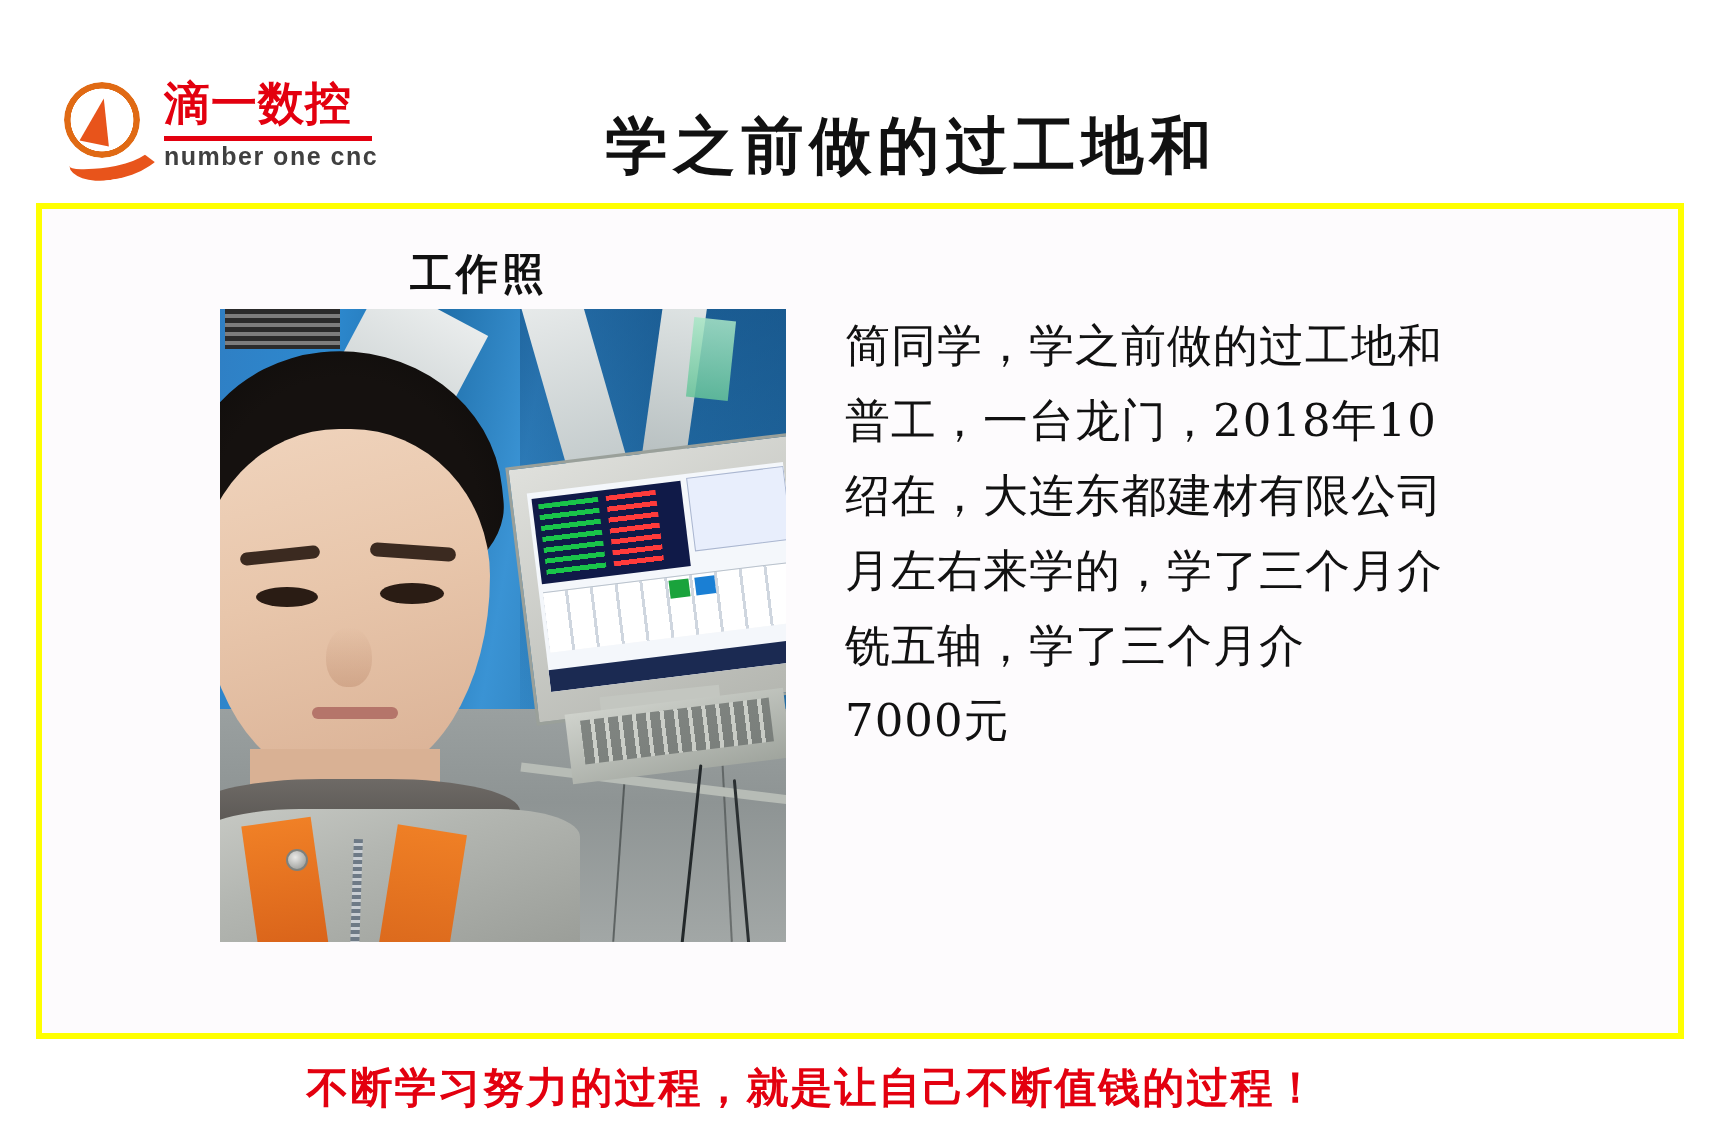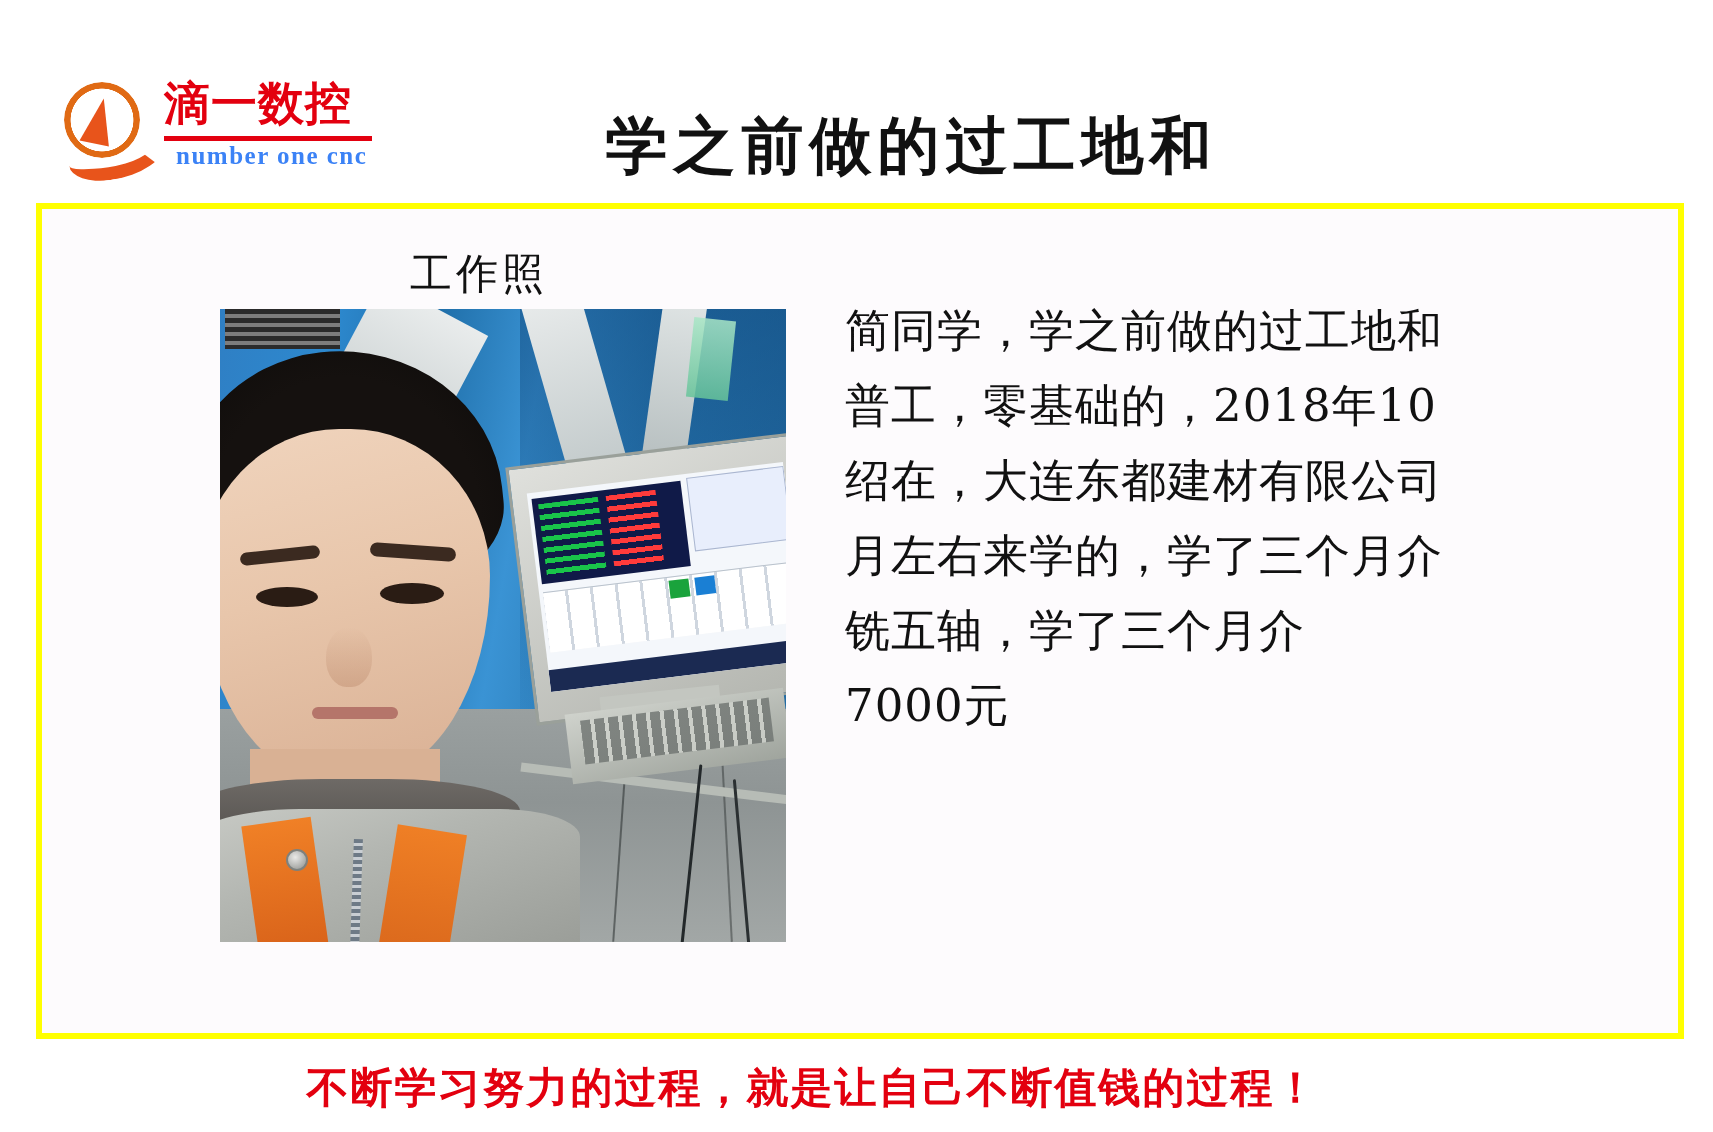--- a/index.html
+++ b/index.html
@@ -82,27 +82,27 @@
   .logo-rule {
     position: absolute;
     left: 104px;
     top: 62px;
     width: 208px;
     height: 5px;
     background: #e3000f;
   }
   .logo-en {
     position: absolute;
-    left: 116px;
+    left: 104px;
     top: 66px;
-    font-family: Liberation Serif, serif;
+    font-family: Liberation Sans, sans-serif;
     font-size: 25px;
     font-weight: 700;
     letter-spacing: 1.5px;
-    color: #3b82f6;
+    color: #404040;
     line-height: 32px;
     white-space: nowrap;
   }
 
   
   .page-title {
     position: absolute;
     left: 0;
     top: 104px;
     width: 1713px;
@@ -128,21 +128,21 @@
     box-sizing: border-box;
     background: #fdfbfd;
   }
 
   .work-photo-label {
     position: absolute;
     left: 410px;
     top: 246px;
     font-family: "DejaVu Serif", "Liberation Serif", serif;
     font-size: 42px;
-    font-weight: 400;
+    font-weight: 700;
     letter-spacing: 4px;
     color: #111111;
     white-space: nowrap;
   }
 
   
   .photo {
     position: absolute;
     left: 220px;
     top: 309px;
@@ -353,21 +353,21 @@
     font-size: 26px;
     font-weight: 700;
     line-height: 20px;
     opacity: .85;
   }
 
   
   .body-text {
     position: absolute;
     left: 845px;
-    top: 293px;
+    top: 308px;
     width: 790px;
     font-family: "DejaVu Serif", "Liberation Serif", serif;
     font-size: 45px;
     line-height: 75px;
     color: #111111;
     letter-spacing: 1px;
   }
   .body-text p { margin: 0; }
 
   
@@ -448,20 +448,20 @@
   <div class="ph-layer ph-jacket"></div>
   <div class="ph-layer ph-orange-a"></div>
   <div class="ph-layer ph-orange-b"></div>
   <div class="ph-layer ph-zip"></div>
   <div class="ph-layer ph-btn"></div>
   <div class="ph-layer ph-badge"></div>
 </div>
 
 <div class="body-text">
   <p>简同学，学之前做的过工地和</p>
-  <p>普工，零基础的，2018年10</p>
+  <p>普工，一台龙门，2018年10</p>
   <p>绍在，大连东都建材有限公司</p>
   <p>月左右来学的，学了三个月介</p>
   <p>铣五轴，学了三个月介</p>
   <p>7000元</p>
 </div>
 
 <div class="footer-slogan">不断学习努力的过程，就是让自己不断值钱的过程！</div>
 
 </body></html>

